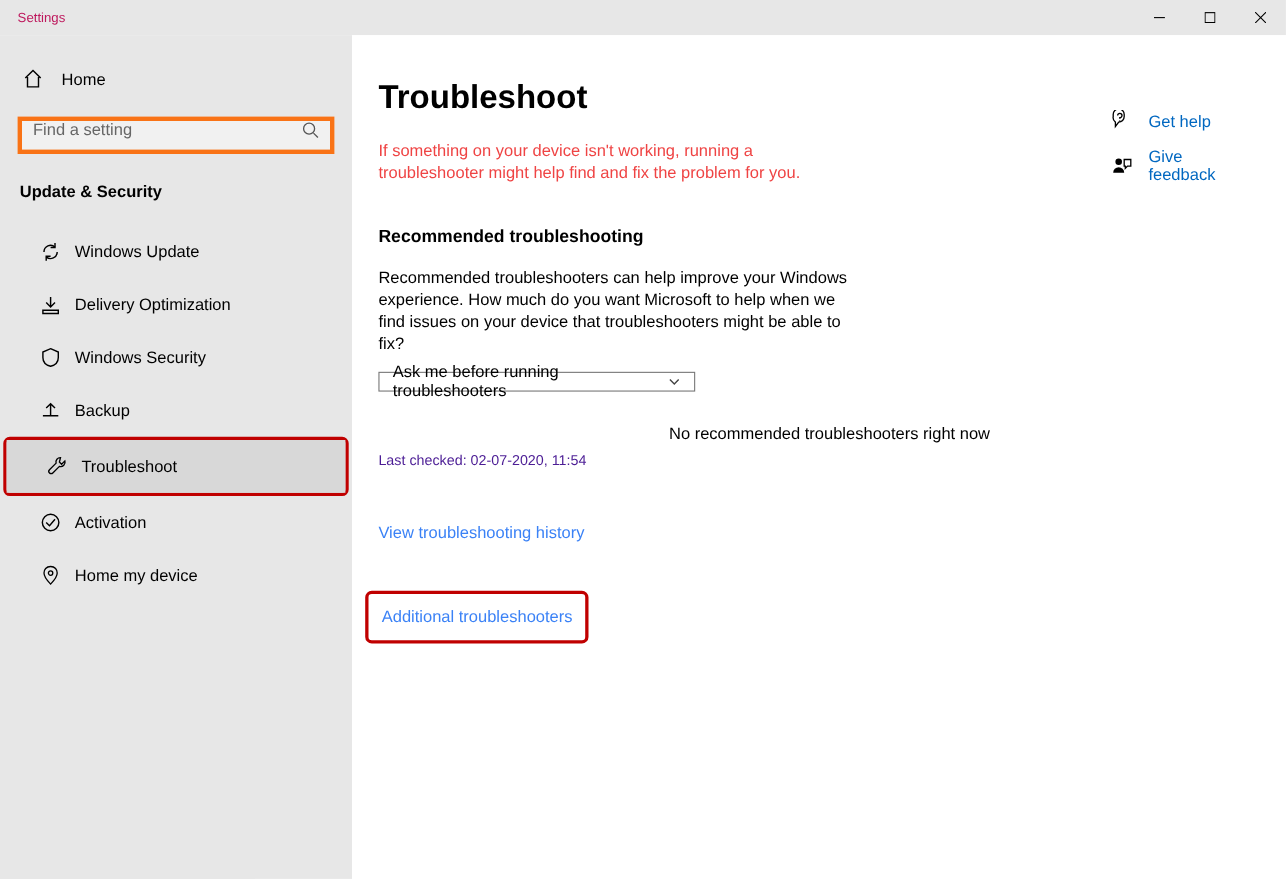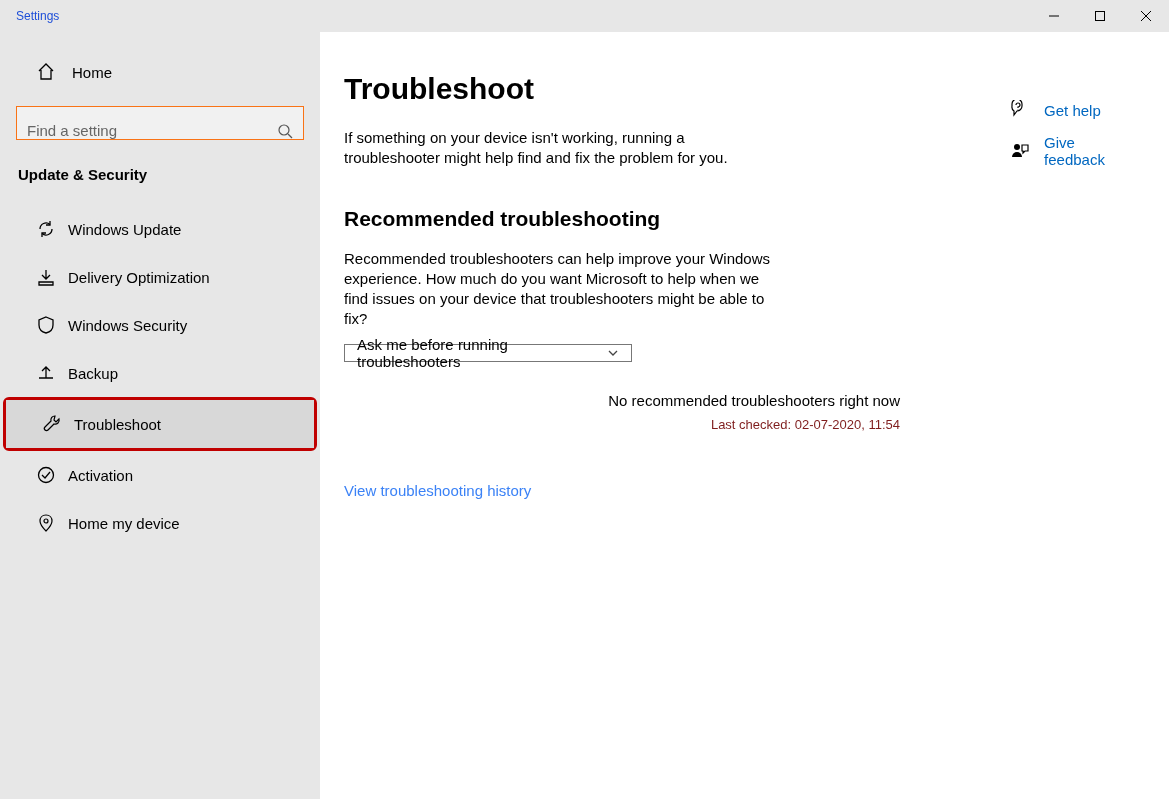--- a/index.html
+++ b/index.html
@@ -15,21 +15,21 @@
     }
     .titlebar {
       height: 32px;
       display: flex;
       align-items: center;
       background: #e7e7e7;
     }
     .titlebar-title {
       padding-left: 16px;
       font-size: 12px;
-      color: #1d4ed8;
+      color: #be185d;
       flex: 0 0 auto;
     }
     .titlebar-spacer { flex: 1; }
     .tbtn {
       width: 46px;
       height: 32px;
       display: flex;
       align-items: center;
       justify-content: center;
       color: #000;
@@ -43,33 +43,33 @@
       width: 320px;
       background: #e7e7e7;
       padding-top: 20px;
       display: flex;
       flex-direction: column;
     }
     .home-row {
       display: flex;
       align-items: center;
       gap: 16px;
-      padding: 10px 36px;
+      padding: 10px 20px;
       margin-bottom: 14px;
       cursor: pointer;
     }
     .home-row .icon { width: 20px; height: 20px; flex: 0 0 20px; }
     .home-row .label { font-size: 15px; }
     .search-wrap {
       margin: 0 16px 20px 16px;
-      border: 1px solid #f97316;
+      border: 4px solid #f97316;
       background: #f1f1f1;
       height: 34px;
       display: flex;
-      align-items: flex-end;
+      align-items: flex-start;
       padding: 0 10px;
     }
     .search-wrap input {
       flex: 1;
       border: none;
       background: transparent;
       font-size: 15px;
       outline: none;
       color: #555;
     }
@@ -109,28 +109,28 @@
     }
     .content-main { width: 560px; }
     .content-side { padding-top: 28px; }
     h1.page-title {
       font-weight: 600;
       font-size: 30px;
       margin-bottom: 22px;
     }
     .body-text {
       font-size: 15px;
-      color: #000000;
+      color: #ef4444;
       line-height: 1.35;
       max-width: 430px;
       margin-bottom: 38px;
     }
     h2.section-heading {
       font-weight: 600;
-      font-size: 21px;
+      font-size: 16px;
       margin-bottom: 18px;
     }
     .section-desc {
       font-size: 15px;
       line-height: 1.35;
       max-width: 430px;
       margin-bottom: 14px;
     }
     .dropdown {
       border: 1px solid #777;
@@ -144,23 +144,22 @@
       cursor: pointer;
       margin-bottom: 30px;
     }
     .status-line {
       font-size: 15px;
       margin-bottom: 8px;
       text-align: right;
     }
     .meta-line {
       font-size: 13px;
-      color: #7f1d1d;
+      color: #4c1d95;
       margin-bottom: 50px;
-      text-align: right;
     }
     .link {
       color: #3b82f6;
       font-size: 15px;
       cursor: pointer;
       display: inline-block;
     }
     .link-spaced { margin-bottom: 44px; }
     .link-highlight-wrap {
       display: inline-block;
@@ -316,20 +315,23 @@
             </svg>
         </span>
       </div>
 
       <div class="status-line">No recommended troubleshooters right now</div>
       <div class="meta-line">Last checked: 02-07-2020, 11:54</div>
 
       <div class="link link-spaced">View troubleshooting history</div>
       <br>
 
+      <span class="link-highlight-wrap highlight-red">
+        <span class="link">Additional troubleshooters</span>
+      </span>
     </div>
 
     <div class="content-side">
       <div class="side-link-row">
         <span class="icon">
           <svg width="20" height="20" viewBox="0 0 20 20">
               <path d="M2 4 a5 5 0 0 1 10 0 v2 a5 5 0 0 1-5 5 L4 15 V11 A5 5 0 0 1 2 6 Z" fill="none" stroke="#000" stroke-width="1.2"></path>
               <path d="M6 5 a2 2 0 1 1 2 2 v1" fill="none" stroke="#000" stroke-width="1.2"></path>
               <circle cx="8" cy="10" r="0.6" fill="#000"></circle>
             </svg>

